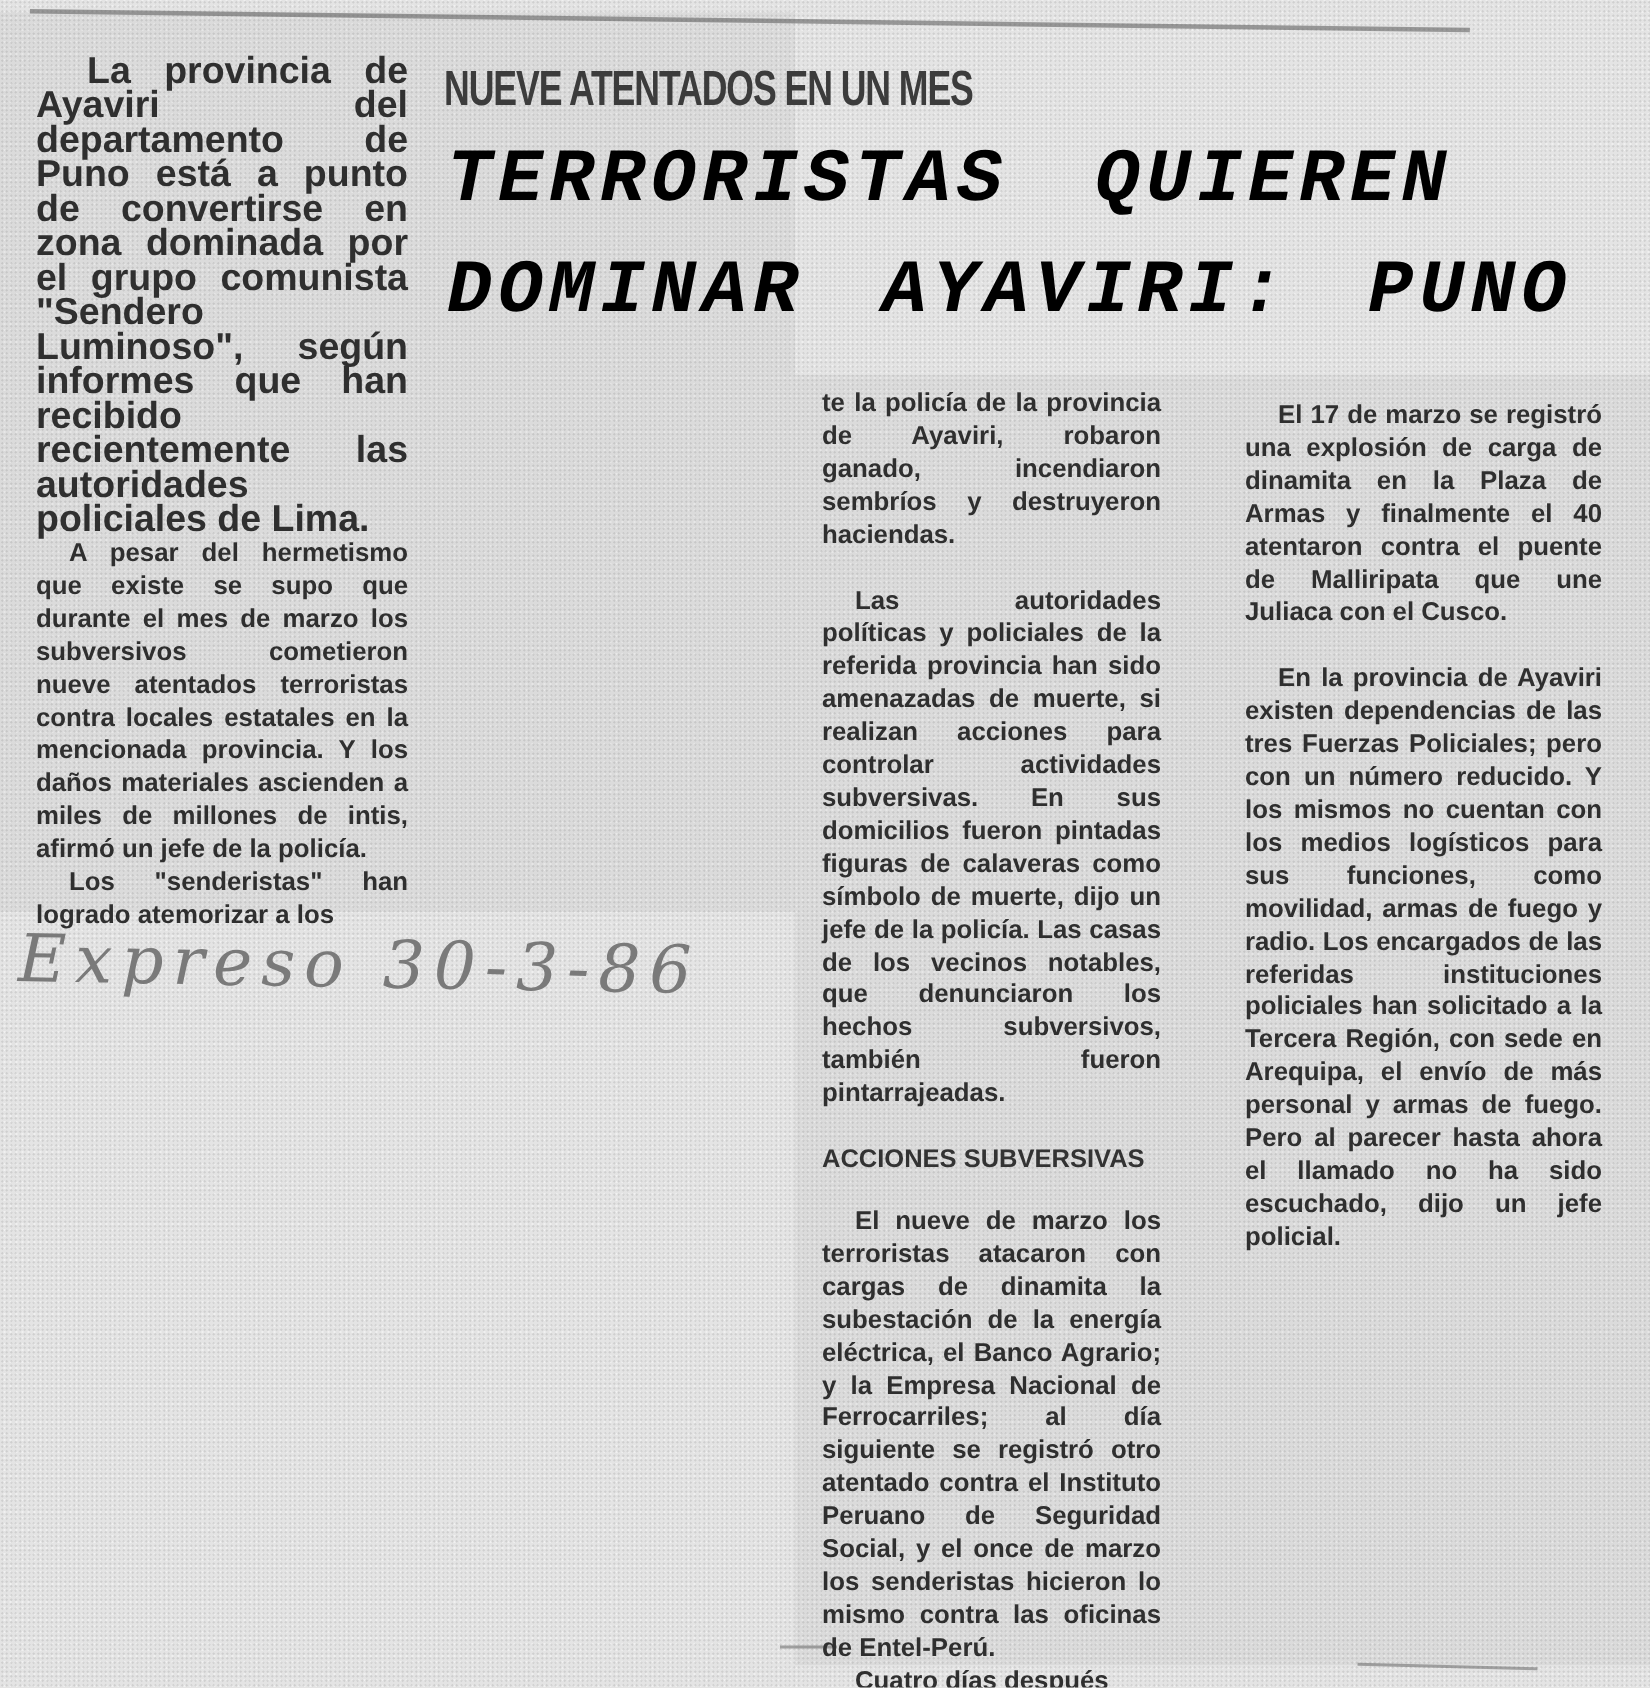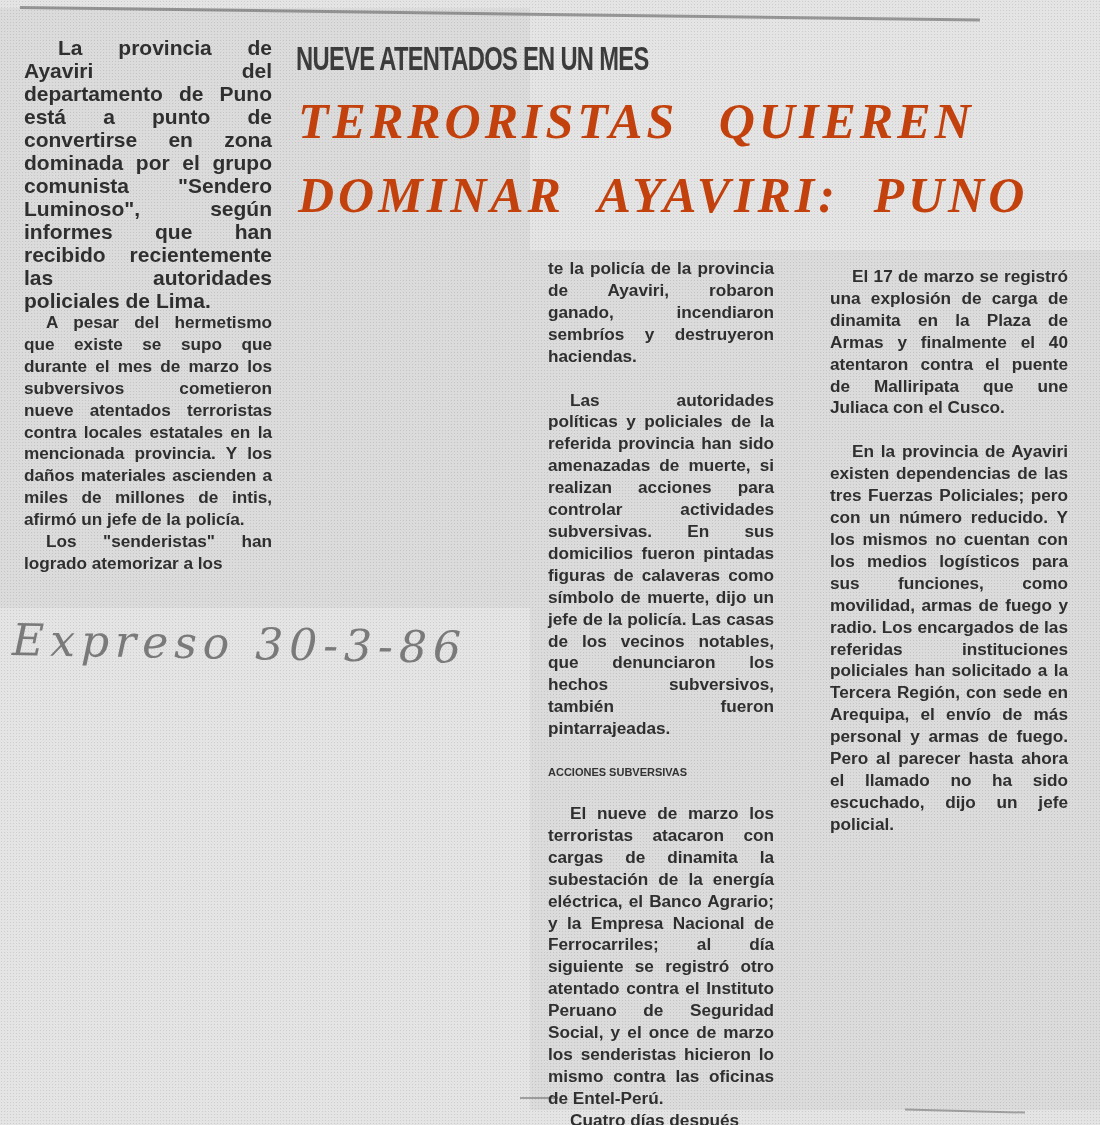--- a/index.html
+++ b/index.html
@@ -30,40 +30,40 @@
     .bottom-mark { position: absolute; height: 2px; background: #666; opacity: 0.55; }
     .kicker {
       position: absolute; left: 296px; top: 40px;
       font-family: "Liberation Sans Narrow", "Liberation Sans", sans-serif;
       font-weight: bold; font-size: 33px; letter-spacing: -1px;
       transform: scaleX(0.72); transform-origin: left top;
       color: #3c3c3c; white-space: nowrap;
     }
     .headline {
       position: absolute; left: 298px; font-style: italic; font-weight: bold;
-      font-family: Liberation Serif, serif; font-size: 50px; letter-spacing: 4px;
-      color: #c2410c; white-space: nowrap;
+      font-family: Liberation Mono, monospace; font-size: 50px; letter-spacing: 4px;
+      color: #000000; white-space: nowrap;
     }
     .headline.l1 { top: 92px; word-spacing: 24px; }
     .headline.l2 { top: 166px; word-spacing: 18px; }
     .col {
       position: absolute; font-size: 17.2px; line-height: 21.9px;
       text-align: justify; font-weight: bold; color: #2f2f2f;
     }
     .col p { margin: 0; text-indent: 22px; }
     .col p.gap { margin-top: 22px; }
     .col p.noind { text-indent: 0; }
     .col1 { left: 24px; top: 36px; width: 248px; }
-    .col1 p.lead { text-indent: 34px; font-size: 21px; line-height: 23px; }
+    .col1 p.lead { text-indent: 34px; font-size: 25px; line-height: 23px; }
     .col1 p.second { margin-top: 0; }
     .col2 { left: 290px; top: 253px; width: 232px; }
     .col3 { left: 548px; top: 258px; width: 226px; }
     .col4 { left: 830px; top: 266px; width: 238px; }
     .subhead {
-      font-weight: bold; font-size: 11px; line-height: 21px; margin-top: 22px;
+      font-weight: bold; font-size: 17px; line-height: 21px; margin-top: 22px;
       margin-bottom: 20px; text-indent: 0; color: #333;
     }
     .handwriting {
       position: absolute; left: 12px; top: 618px;
       font-family: "DejaVu Serif", serif; font-style: italic;
       font-size: 44px; color: #7a7a7a; font-weight: normal;
       letter-spacing: 6px; transform: rotate(1deg);
     }
   </style>
 </head>

